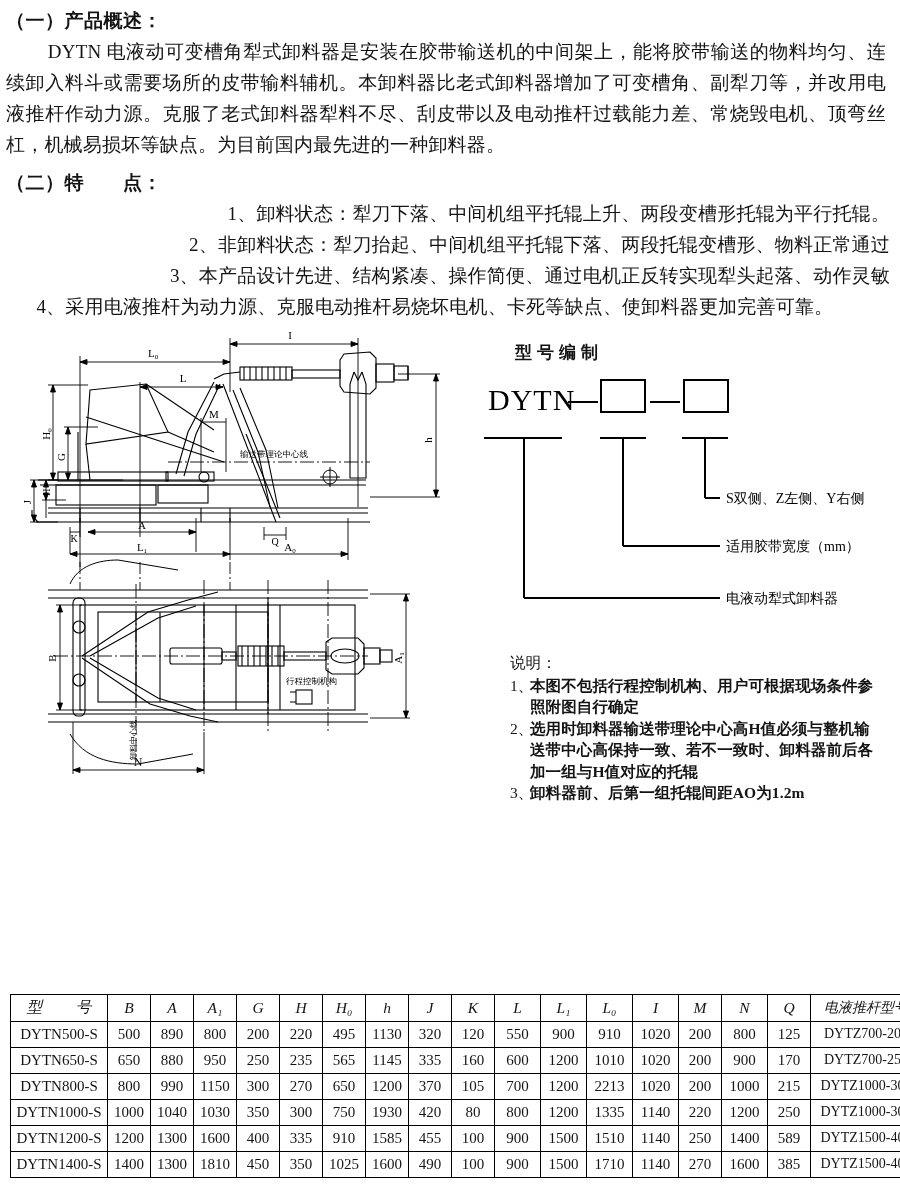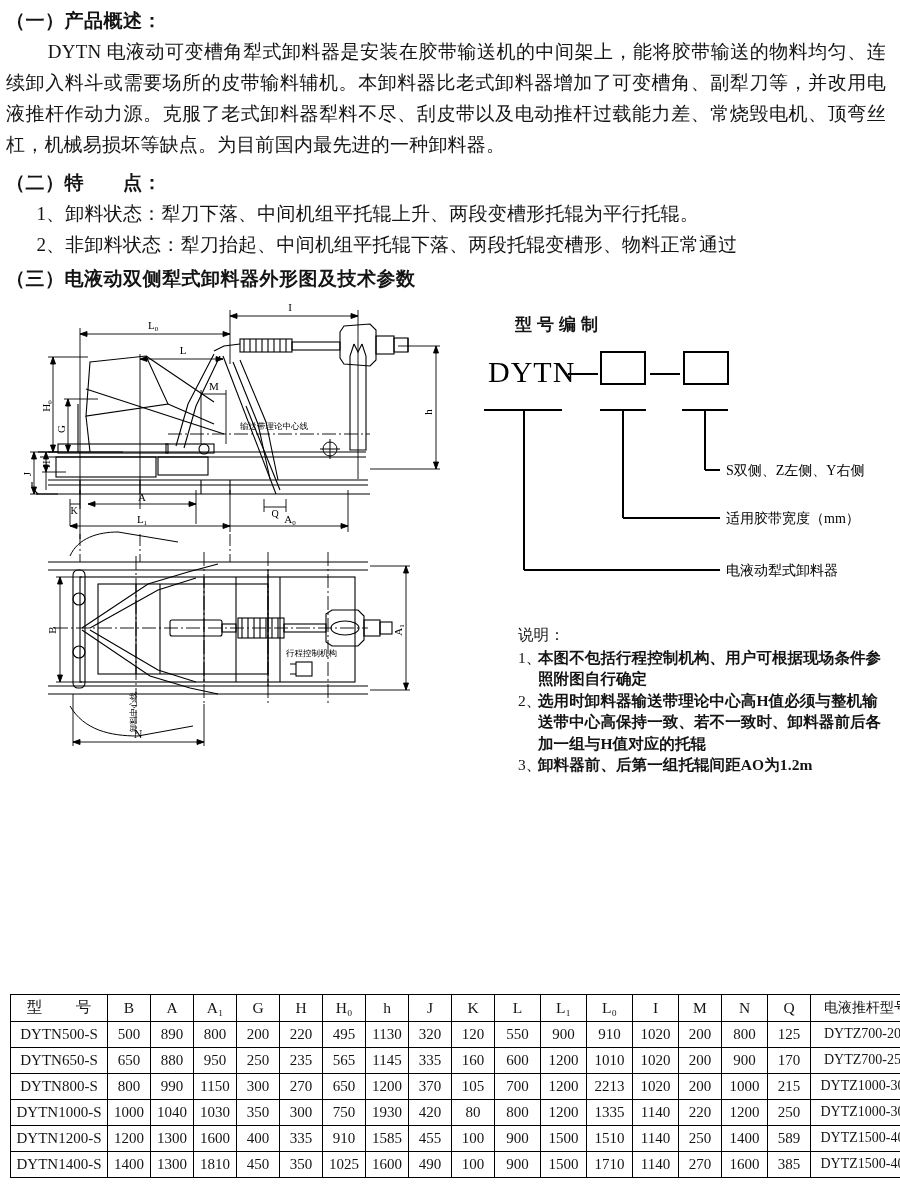--- a/index.html
+++ b/index.html
@@ -29,20 +29,21 @@
     text-justify:inter-ideograph;
     letter-spacing:.2px;
   }
   .para.indent{text-indent:2.2em;}
   .bullet{
     font-size:19px;
     line-height:31px;
     margin:0 10px 0 6px;
     text-indent:1.6em;
     letter-spacing:.2px;
+    text-align:right;
   }
   .bullet-tailwrap{
     font-size:19px;line-height:31px;margin:0 10px 0 6px;letter-spacing:.2px;
   }
 
   
   .figure-area{
     position:relative;
     width:900px;
     height:510px;
@@ -56,21 +57,21 @@
   svg{display:block;}
 
   .mdl-title{
     position:absolute;left:45px;top:19px;
     font-size:17px;letter-spacing:5px;
     font-family:Liberation Mono, monospace;
     font-weight:bold;
     white-space:nowrap;
   }
   .notes{
-    position:absolute;left:48px;top:330px;width:370px;
+    position:absolute;left:40px;top:330px;width:370px;
     font-size:15.5px;line-height:21.5px;letter-spacing:.1px;
   }
   .notes .nt-title{margin:0 0 1px 0;}
   .note-row{display:flex;margin-bottom:0px;}
   .note-num{width:20px;flex:0 0 20px;}
   .note-txt{flex:1;font-weight:bold;}
 
   
   .tbl-wrap{position:absolute;left:10px;top:994px;width:882px;}
   table{
@@ -81,44 +82,45 @@
   }
   table,th,td{border:1.4px solid #000;}
   th,td{
     text-align:center;
     padding:2px 0 3px 0;
     height:20px;
     white-space:nowrap;
     font-weight:normal;
     overflow:hidden;
   }
-  th{font-size:15.5px;}
+  th{font-size:15.5px;font-style:italic;}
   th.c-model,td.c-model{width:96px;}
   th.c-last,td.c-last{width:110px;font-size:14px;}
   th.num,td.num{width:42px;}
   th.num4,td.num4{width:45px;}
   .sp{letter-spacing:9px;padding-left:9px;}
 </style>
 </head>
 <body>
 
 <div class="page">
 
   <div style="padding-top:8px;">
     <div class="sec-head">（一）产品概述：</div>
     <div class="para indent">DYTN 电液动可变槽角犁式卸料器是安装在胶带输送机的中间架上，能将胶带输送的物料均匀、连续卸入料斗或需要场所的皮带输料辅机。本卸料器比老式卸料器增加了可变槽角、副犁刀等，并改用电液推杆作动力源。克服了老式卸料器犁料不尽、刮皮带以及电动推杆过载能力差、常烧毁电机、顶弯丝杠，机械易损坏等缺点。为目前国内最先进的一种卸料器。</div>
   </div>
 
   <div style="margin-top:10px;">
     <div class="sec-head">（二）特　　点：</div>
     <div class="bullet">1、卸料状态：犁刀下落、中间机组平托辊上升、两段变槽形托辊为平行托辊。</div>
     <div class="bullet">2、非卸料状态：犁刀抬起、中间机组平托辊下落、两段托辊变槽形、物料正常通过</div>
+    <div class="bullet">3、本产品设计先进、结构紧凑、操作简便、通过电机正反转实现犁头起落、动作灵敏</div>
+    <div class="bullet-tailwrap"><span style="display:inline-block;text-indent:1.6em;">4、采用电液推杆为动力源、克服电动推杆易烧坏电机、卡死等缺点、使卸料器更加完善可靠。</span></div>
   </div>
 
-  <div class="sec-head" style="margin-top:6px;">（三）电液动双侧犁式卸料器外形图及技术参数</div>
 
   <div class="figure-area">
 
     <div class="drawing-left">
       <svg width="455" height="500" viewBox="0 0 455 500">
         <g stroke="#000" fill="none" stroke-width="1" font-family="Liberation Serif, serif">
 
           <g stroke-width="0.9">
             <line x1="212" y1="22" x2="340" y2="22"></line>
             <path d="M212,22 l7,-2.5 v5 z" fill="#000"></path>

